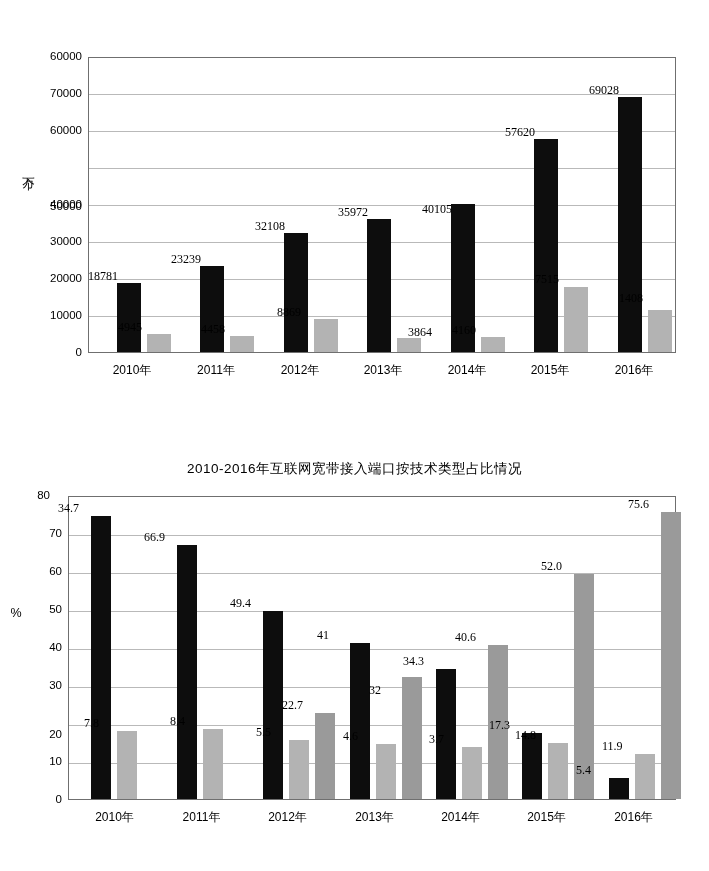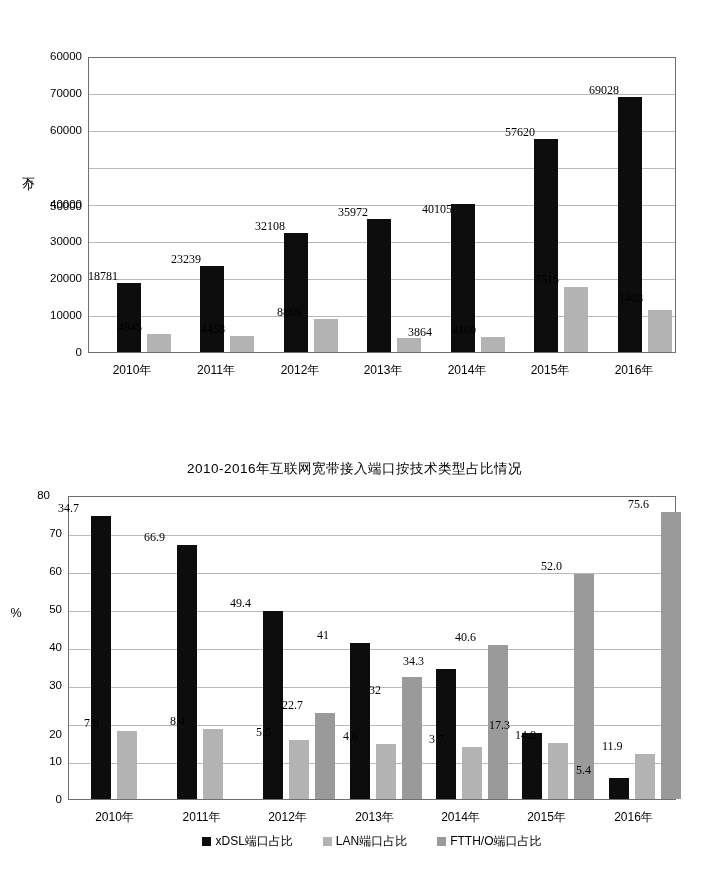--- a/index.html
+++ b/index.html
@@ -189,29 +189,15 @@
       <div class="bar-label" style="left:515px;top:280px;width:64px;">14.8</div>
       <div class="bar-label" style="left:602px;top:291px;width:64px;">11.9</div>
 
       <div class="bar-label" style="left:282px;top:250px;width:64px;">22.7</div>
       <div class="bar-label" style="left:369px;top:214px;width:64px;margin-top:21px;">32</div>
       <div class="bar-label" style="left:455px;top:182px;width:64px;">40.6</div>
       <div class="bar-label" style="left:541px;top:111px;width:64px;">52.0</div>
       <div class="bar-label" style="left:628px;top:49px;width:64px;">75.6</div>
     </div>
 
-    <div class="legend" style="left:68px;top:385px;width:608px;gap:30px;">
-      <div class="legend-item">
-        <span class="swatch dark"></span>
-        <span>xDSL端口占比</span>
-      </div>
-      <div class="legend-item">
-        <span class="swatch light"></span>
-        <span>LAN端口占比</span>
-      </div>
-      <div class="legend-item">
-        <span class="swatch mid"></span>
-        <span>FTTH/O端口占比</span>
-      </div>
-    </div>
   </div>
 
 </div>
 
 </body></html>

